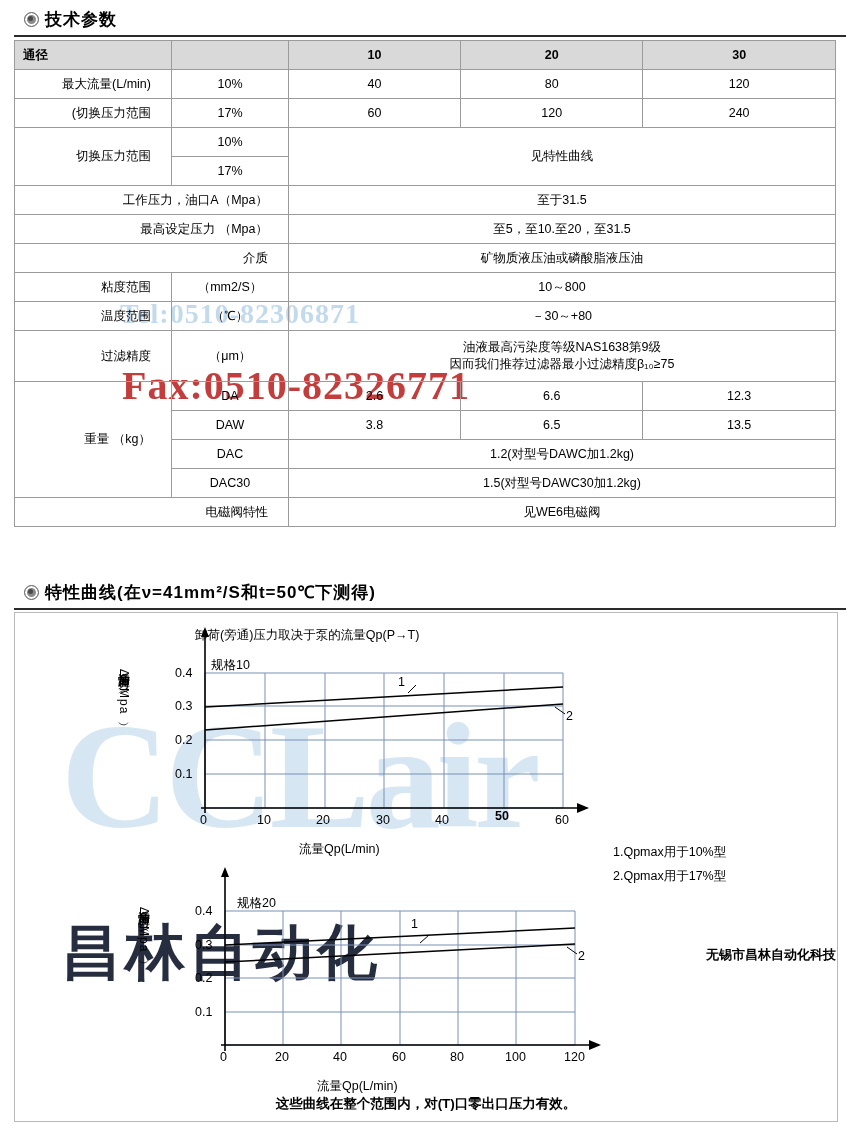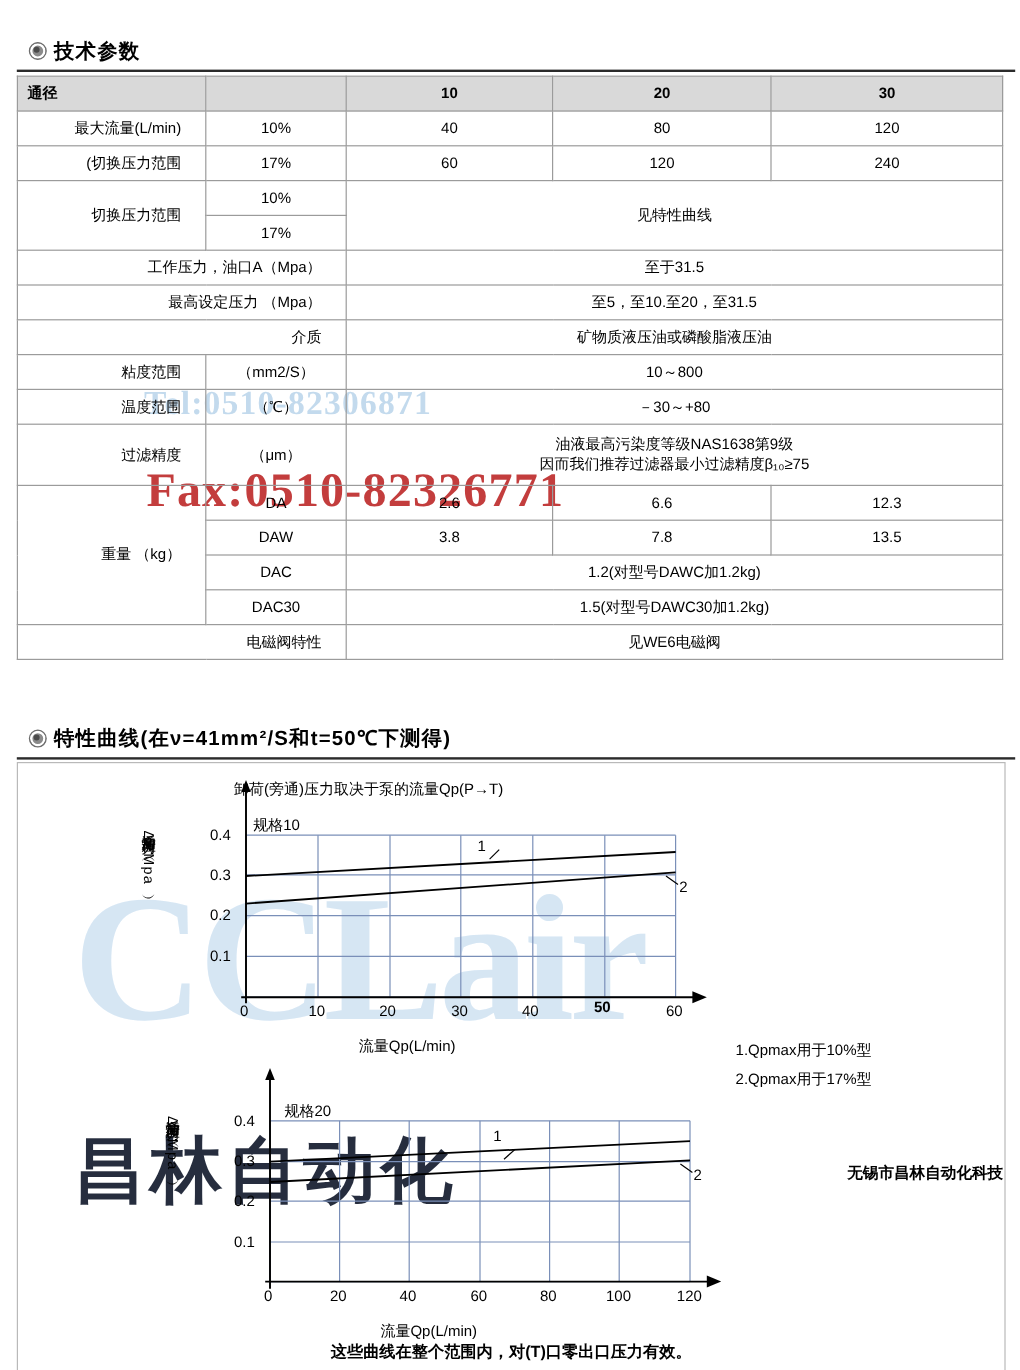--- a/index.html
+++ b/index.html
@@ -4,21 +4,21 @@
 <style>
   html, body { margin:0; padding:0; }
   body {
     width:850px; height:1142px;
     background:#ffffff;
     font-family:"Liberation Sans", sans-serif;
     color:#000;
     position:relative;
     overflow:hidden;
   }
-  .page { position:relative; width:850px; height:974px;margin-top:23px; }
+  .page { position:relative; width:850px; height:974px; }
 
   
   .sec-head {
     display:flex; align-items:center;
     gap:6px;
     padding:0 0 4px 10px;
     border-bottom:2px solid #2b2b2b;
     margin:0 14px 0 14px;
   }
   .sec-head .bullet {
@@ -217,21 +217,21 @@
     <tr>
       <td class="label" rowspan="4">重量    （kg）</td>
       <td class="sub">DA</td>
       <td>2.6</td>
       <td>6.6</td>
       <td>12.3</td>
     </tr>
     <tr>
       <td class="sub">DAW</td>
       <td>3.8</td>
-      <td>7.8</td>
+      <td>6.5</td>
       <td>13.5</td>
     </tr>
     <tr>
       <td class="sub">DAC</td>
       <td colspan="3">1.2(对型号DAWC加1.2kg)</td>
     </tr>
     <tr>
       <td class="sub">DAC30</td>
       <td colspan="3">1.5(对型号DAWC30加1.2kg)</td>
     </tr>

